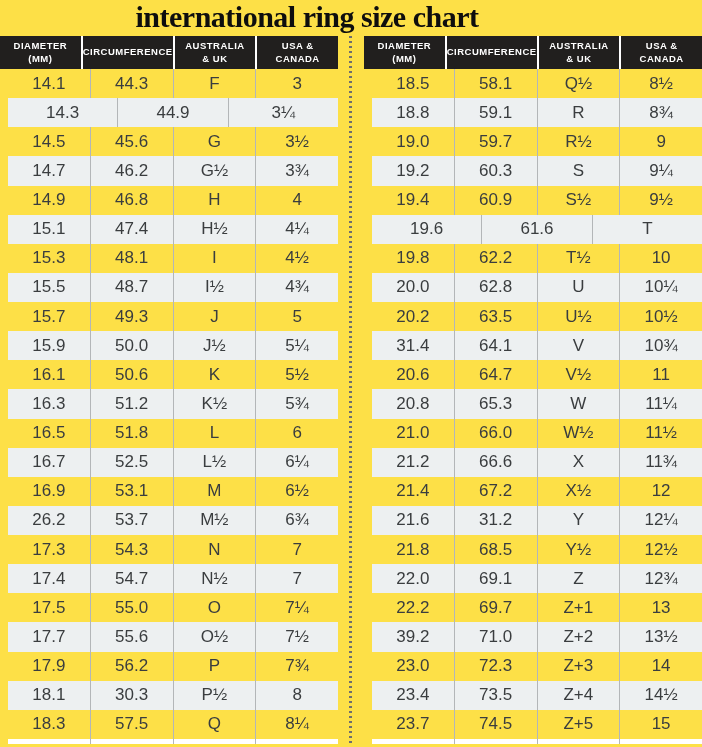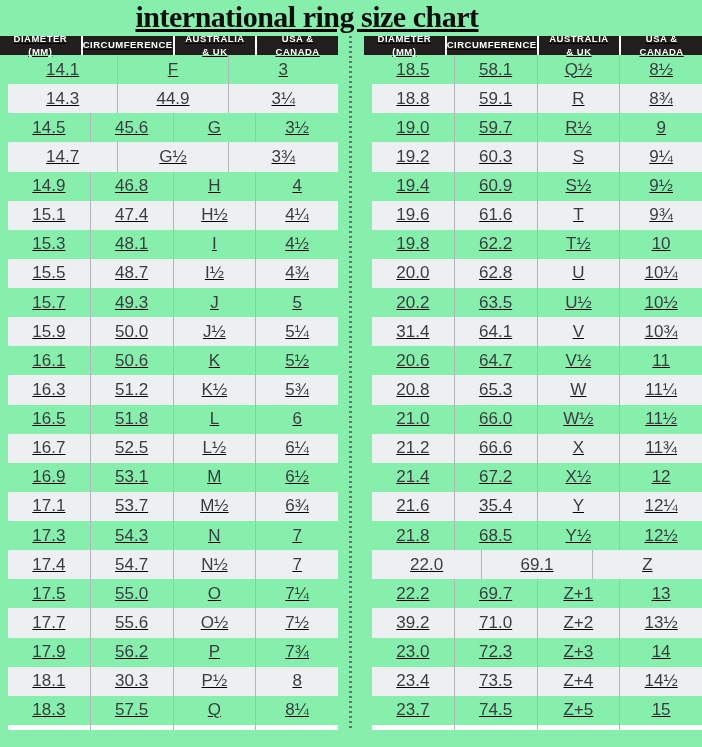--- a/index.html
+++ b/index.html
@@ -9,21 +9,21 @@
     --border:#b3b6b8;
     --divider-dot:#6e6e6e;
     --title-color:#0e0e0e;
   }
   *{box-sizing:border-box;margin:0;padding:0;}
   html,body{background:#ffffff;}
   body{
     width:702px;height:747px;overflow:hidden;
     font-family:"Liberation Sans", sans-serif;
   }
-  .page{width:702px;height:747px;position:relative;background:#86efac;text-decoration:underline;}
+  .page{width:702px;height:747px;position:relative;background:#fde047;}
   .title{
     font-family:"Liberation Serif", serif;
     font-weight:bold;
     font-size:30px;
     line-height:34px;
     height:34px;
     letter-spacing:-0.5px;
     color:var(--title-color,#0e0e0e);
     text-align:center;
     transform:translateX(-44px);
@@ -39,21 +39,21 @@
     flex:0 0 26px;
     display:flex;
   }
   .divider-line{
     width:3px;
     margin-left:11px;
     background-image:repeating-linear-gradient(to bottom, var(--divider-dot,#6e6e6e) 0px, var(--divider-dot,#6e6e6e) 2px, transparent 2px, transparent 5px);
   }
   .thead{
     display:flex;
-    height:19px;
+    height:33px;
   }
   .hcell{
     flex:1 1 0;
     background:var(--header-bg,#211f1e);
     color:#ffffff;
     border-left:2px solid #ffffff;
     display:flex;
     flex-direction:column;
     justify-content:center;
     text-align:center;
@@ -104,36 +104,38 @@
             <div>&amp; UK</div>
           </div>
           <div class="hcell">
             <div>USA &amp;</div>
             <div>CANADA</div>
           </div>
         </div>
         <div class="tbody">
           <div class="row">
             <div class="cell">14.1</div>
+            <div class="cell">44.3</div>
             <div class="cell">F</div>
             <div class="cell">3</div>
           </div>
           <div class="row">
             <div class="cell">14.3</div>
             <div class="cell">44.9</div>
             <div class="cell">3¼</div>
           </div>
           <div class="row">
             <div class="cell">14.5</div>
             <div class="cell">45.6</div>
             <div class="cell">G</div>
             <div class="cell">3½</div>
           </div>
           <div class="row">
             <div class="cell">14.7</div>
+            <div class="cell">46.2</div>
             <div class="cell">G½</div>
             <div class="cell">3¾</div>
           </div>
           <div class="row">
             <div class="cell">14.9</div>
             <div class="cell">46.8</div>
             <div class="cell">H</div>
             <div class="cell">4</div>
           </div>
           <div class="row">
@@ -190,21 +192,21 @@
             <div class="cell">L½</div>
             <div class="cell">6¼</div>
           </div>
           <div class="row">
             <div class="cell">16.9</div>
             <div class="cell">53.1</div>
             <div class="cell">M</div>
             <div class="cell">6½</div>
           </div>
           <div class="row">
-            <div class="cell">17.1</div>
+            <div class="cell">26.2</div>
             <div class="cell">53.7</div>
             <div class="cell">M½</div>
             <div class="cell">6¾</div>
           </div>
           <div class="row">
             <div class="cell">17.3</div>
             <div class="cell">54.3</div>
             <div class="cell">N</div>
             <div class="cell">7</div>
           </div>
@@ -301,21 +303,20 @@
           <div class="row">
             <div class="cell">19.4</div>
             <div class="cell">60.9</div>
             <div class="cell">S½</div>
             <div class="cell">9½</div>
           </div>
           <div class="row">
             <div class="cell">19.6</div>
             <div class="cell">61.6</div>
             <div class="cell">T</div>
-            <div class="cell">9¾</div>
           </div>
           <div class="row">
             <div class="cell">19.8</div>
             <div class="cell">62.2</div>
             <div class="cell">T½</div>
             <div class="cell">10</div>
           </div>
           <div class="row">
             <div class="cell">20.0</div>
             <div class="cell">62.8</div>
@@ -359,34 +360,35 @@
             <div class="cell">11¾</div>
           </div>
           <div class="row">
             <div class="cell">21.4</div>
             <div class="cell">67.2</div>
             <div class="cell">X½</div>
             <div class="cell">12</div>
           </div>
           <div class="row">
             <div class="cell">21.6</div>
-            <div class="cell">35.4</div>
+            <div class="cell">31.2</div>
             <div class="cell">Y</div>
             <div class="cell">12¼</div>
           </div>
           <div class="row">
             <div class="cell">21.8</div>
             <div class="cell">68.5</div>
             <div class="cell">Y½</div>
             <div class="cell">12½</div>
           </div>
           <div class="row">
             <div class="cell">22.0</div>
             <div class="cell">69.1</div>
             <div class="cell">Z</div>
+            <div class="cell">12¾</div>
           </div>
           <div class="row">
             <div class="cell">22.2</div>
             <div class="cell">69.7</div>
             <div class="cell">Z+1</div>
             <div class="cell">13</div>
           </div>
           <div class="row">
             <div class="cell">39.2</div>
             <div class="cell">71.0</div>

